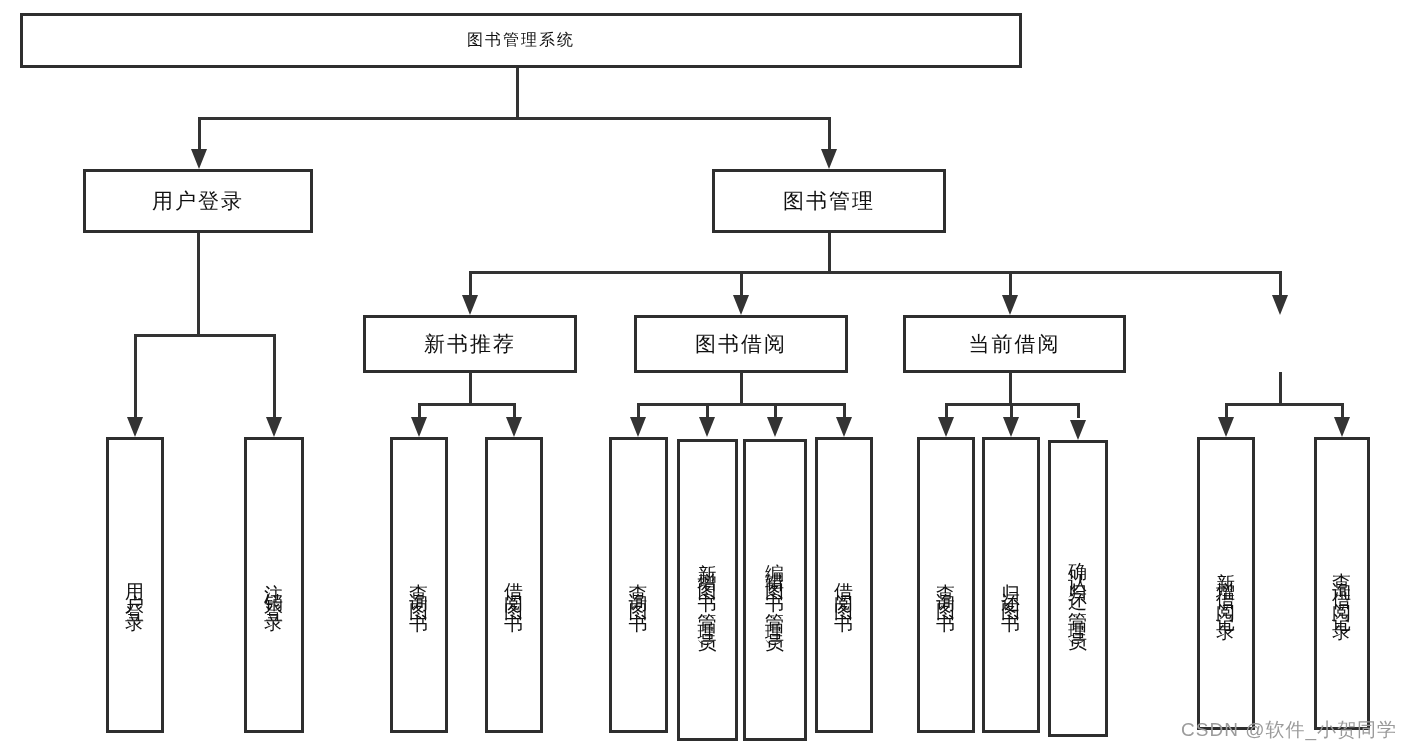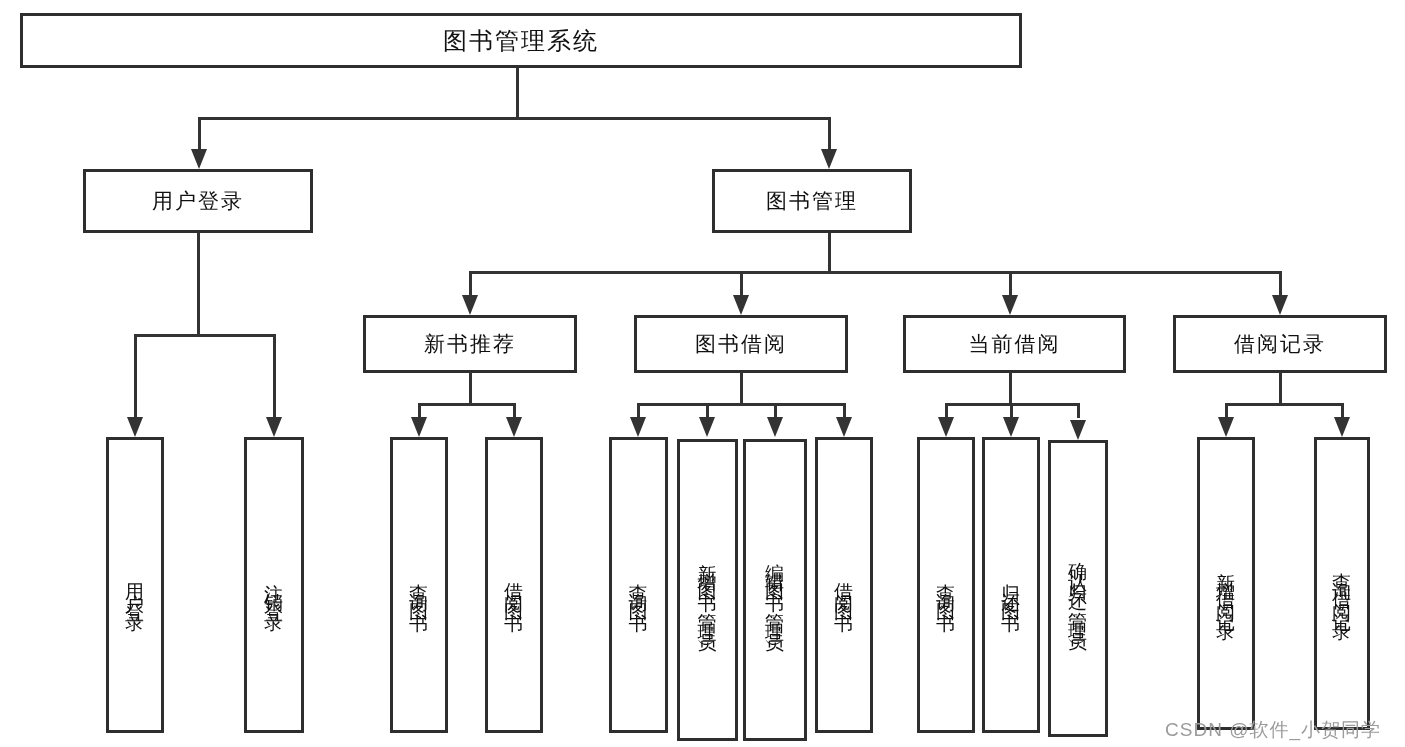--- a/index.html
+++ b/index.html
@@ -43,44 +43,44 @@
   .hline { position: absolute; height: 3px; background: var(--line); }
   .arrowhead {
     position: absolute;
     width: 0; height: 0;
     border-left: 8px solid transparent;
     border-right: 8px solid transparent;
     border-top: 20px solid var(--line);
   }
   .watermark {
     position: absolute;
-    right: 24px;
+    right: 8px;
     bottom: 4px;
     font-size: 19px;
     color: var(--watermark);
     letter-spacing: 1px;
     white-space: nowrap;
   }
 </style>
 </head>
 <body>
 
 <div class="canvas">
 
-  <div class="box" style="left:20px; top:13px; width:1002px; height:55px; font-size:24px;">图书管理系统</div>
+  <div class="box" style="left:20px; top:13px; width:1002px; height:55px; font-size:16px;">图书管理系统</div>
 
   <div class="vline" style="left:516px; top:68px; height:50px;"></div>
   <div class="hline" style="left:198px; top:117px; width:632px;"></div>
   <div class="vline" style="left:198px; top:117px; height:33px;"></div>
   <div class="arrowhead" style="left:191px; top:149px;"></div>
   <div class="vline" style="left:828px; top:117px; height:33px;"></div>
   <div class="arrowhead" style="left:821px; top:149px;"></div>
 
   <div class="box" style="left:83px; top:169px; width:230px; height:64px;">用户登录</div>
-  <div class="box" style="left:712px; top:169px; width:200px; height:64px;">图书管理</div>
+  <div class="box" style="left:712px; top:169px; width:234px; height:64px;">图书管理</div>
 
   <div class="vline" style="left:197px; top:233px; height:102px;"></div>
   <div class="hline" style="left:134px; top:334px; width:141px;"></div>
   <div class="vline" style="left:134px; top:334px; height:83px;"></div>
   <div class="arrowhead" style="left:127px; top:417px;"></div>
   <div class="vline" style="left:273px; top:334px; height:83px;"></div>
   <div class="arrowhead" style="left:266px; top:417px;"></div>
 
   <div class="vline" style="left:828px; top:233px; height:40px;"></div>
   <div class="hline" style="left:469px; top:271px; width:812px;"></div>
@@ -89,21 +89,20 @@
   <div class="vline" style="left:740px; top:271px; height:25px;"></div>
   <div class="arrowhead" style="left:733px; top:295px;"></div>
   <div class="vline" style="left:1009px; top:271px; height:25px;"></div>
   <div class="arrowhead" style="left:1002px; top:295px;"></div>
   <div class="vline" style="left:1279px; top:271px; height:25px;"></div>
   <div class="arrowhead" style="left:1272px; top:295px;"></div>
 
   <div class="box" style="left:634px; top:315px; width:214px; height:58px;">图书借阅</div>
   <div class="box" style="left:363px; top:315px; width:214px; height:58px;">新书推荐</div>
   <div class="box" style="left:903px; top:315px; width:223px; height:58px;">当前借阅</div>
-  <div class="box" style="left:1173px; top:315px; width:214px; height:58px;">借阅记录</div>
 
   <div class="vline" style="left:469px; top:372px; height:32px;"></div>
   <div class="hline" style="left:418px; top:403px; width:98px;"></div>
   <div class="vline" style="left:418px; top:403px; height:15px;"></div>
   <div class="arrowhead" style="left:411px; top:417px;"></div>
   <div class="vline" style="left:513px; top:403px; height:15px;"></div>
   <div class="arrowhead" style="left:506px; top:417px;"></div>
 
   <div class="vline" style="left:740px; top:372px; height:32px;"></div>
   <div class="hline" style="left:637px; top:403px; width:208px;"></div>

